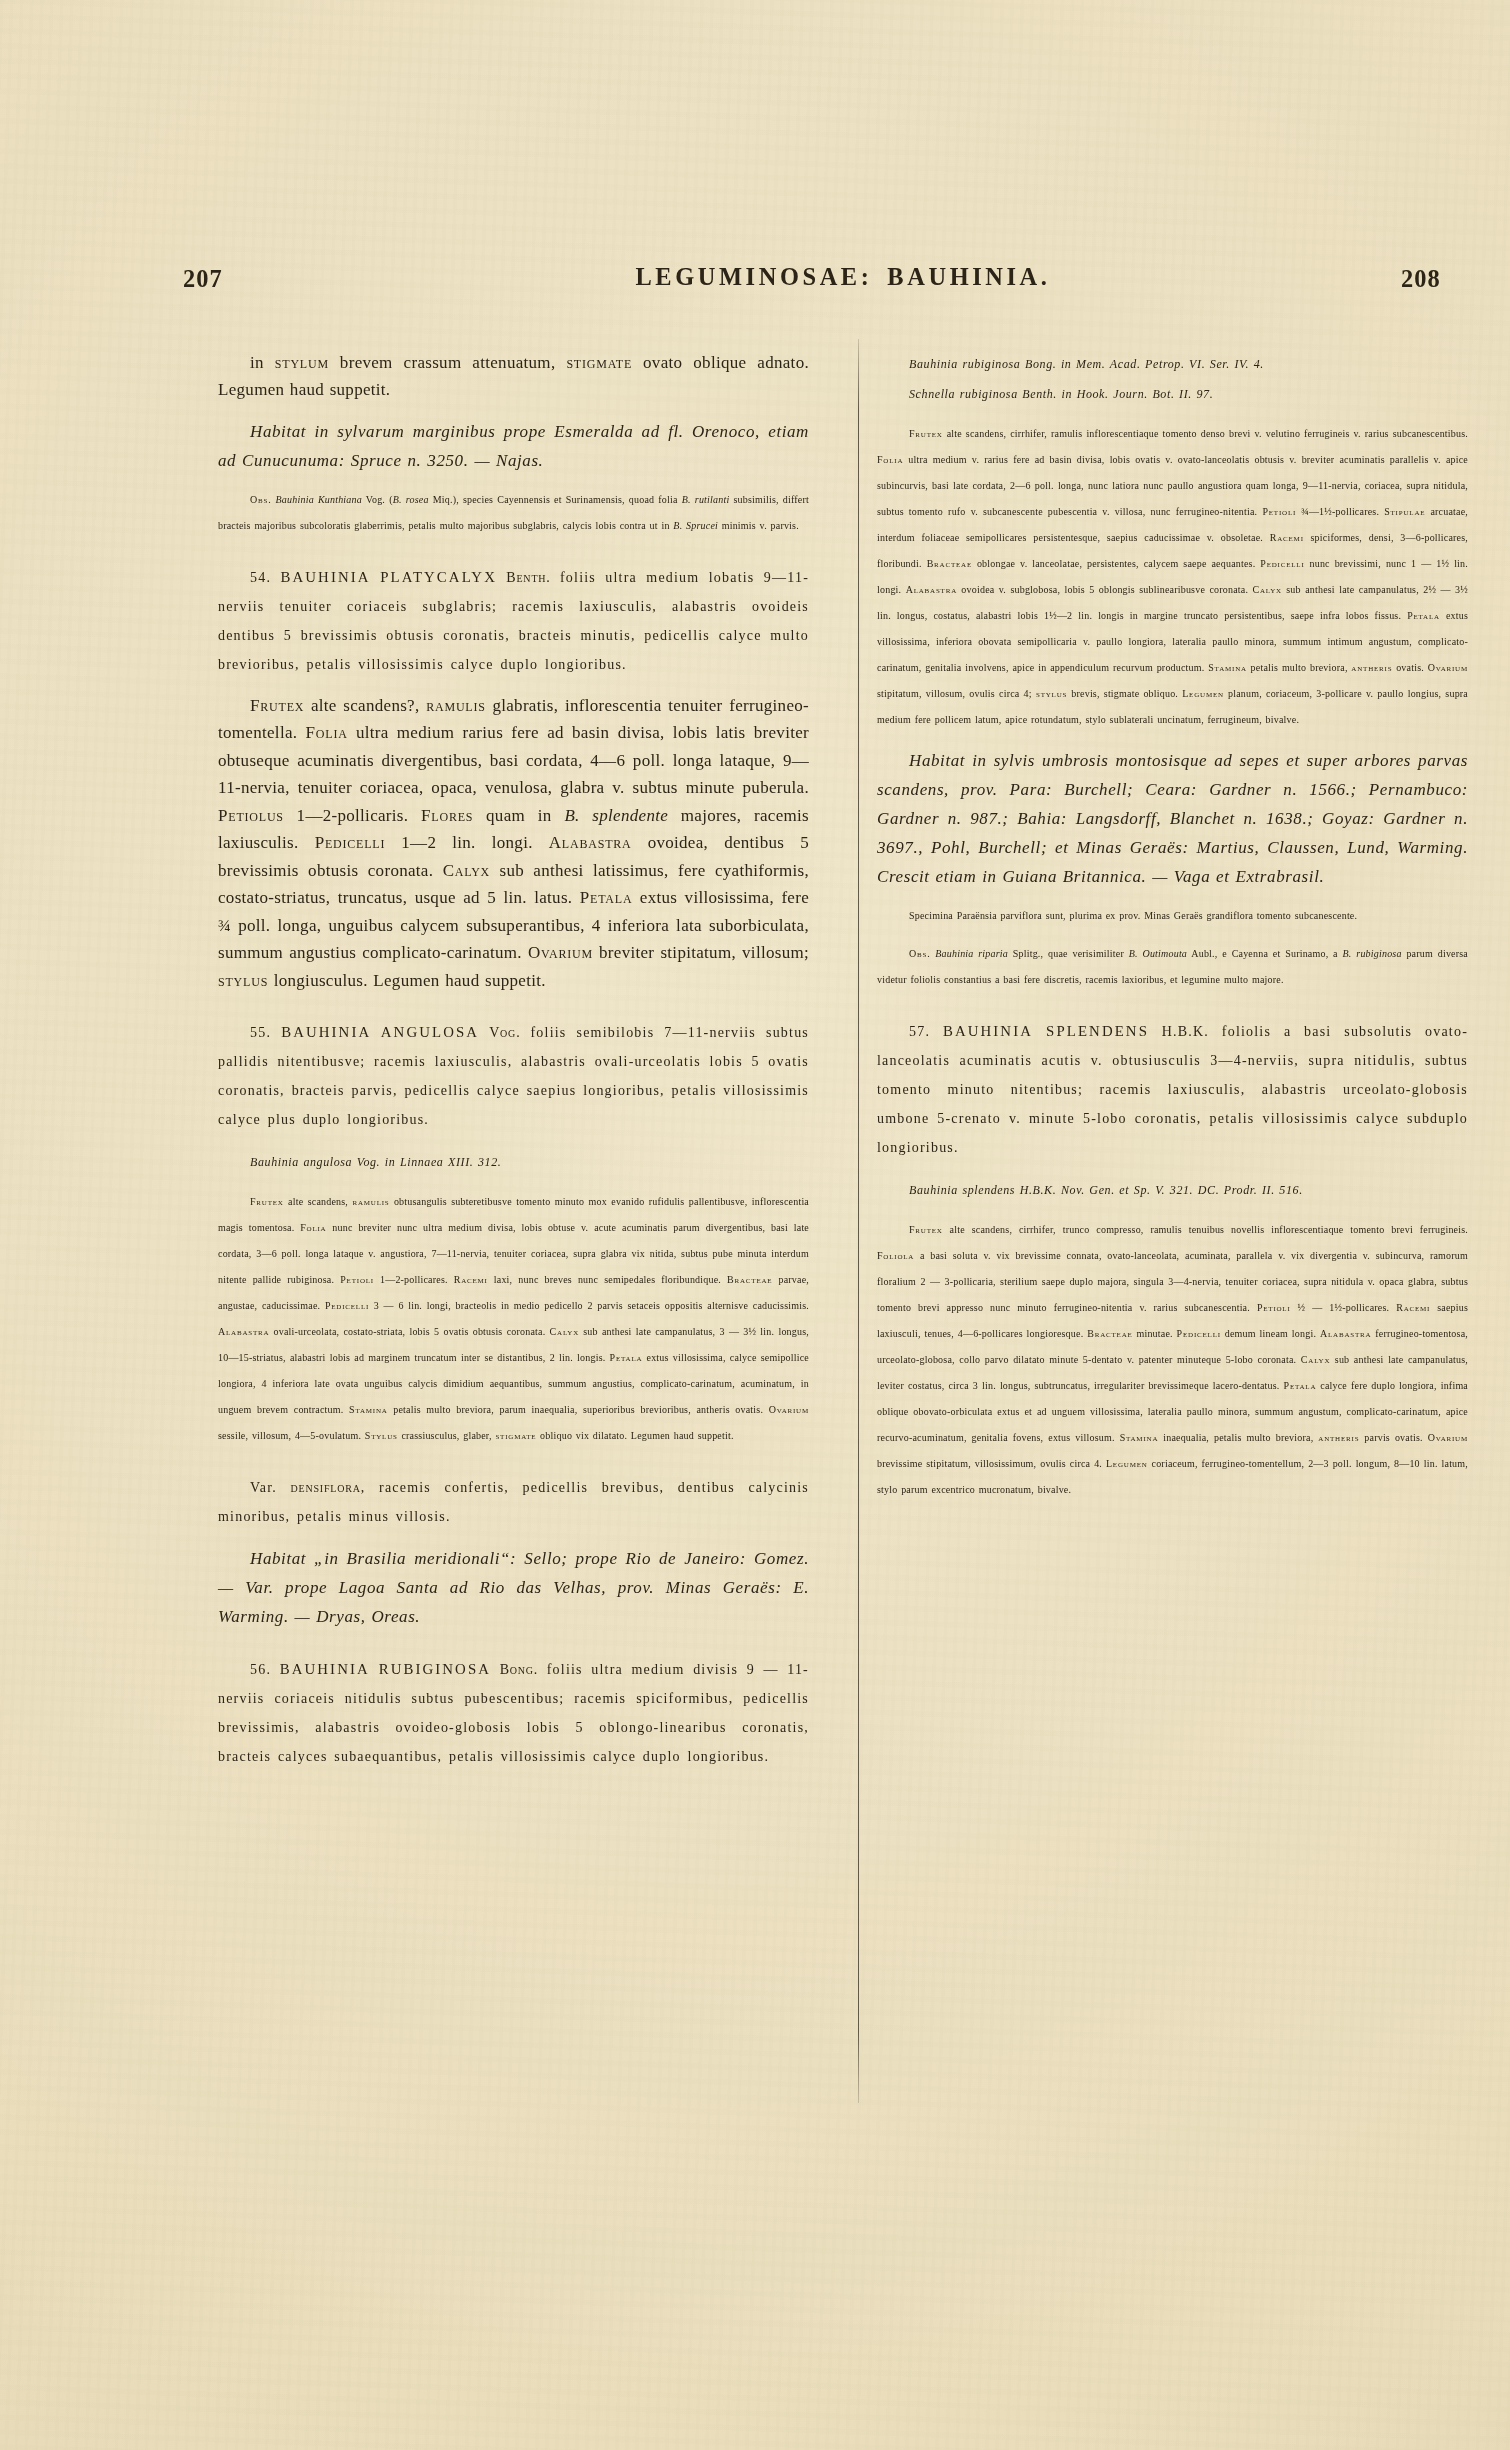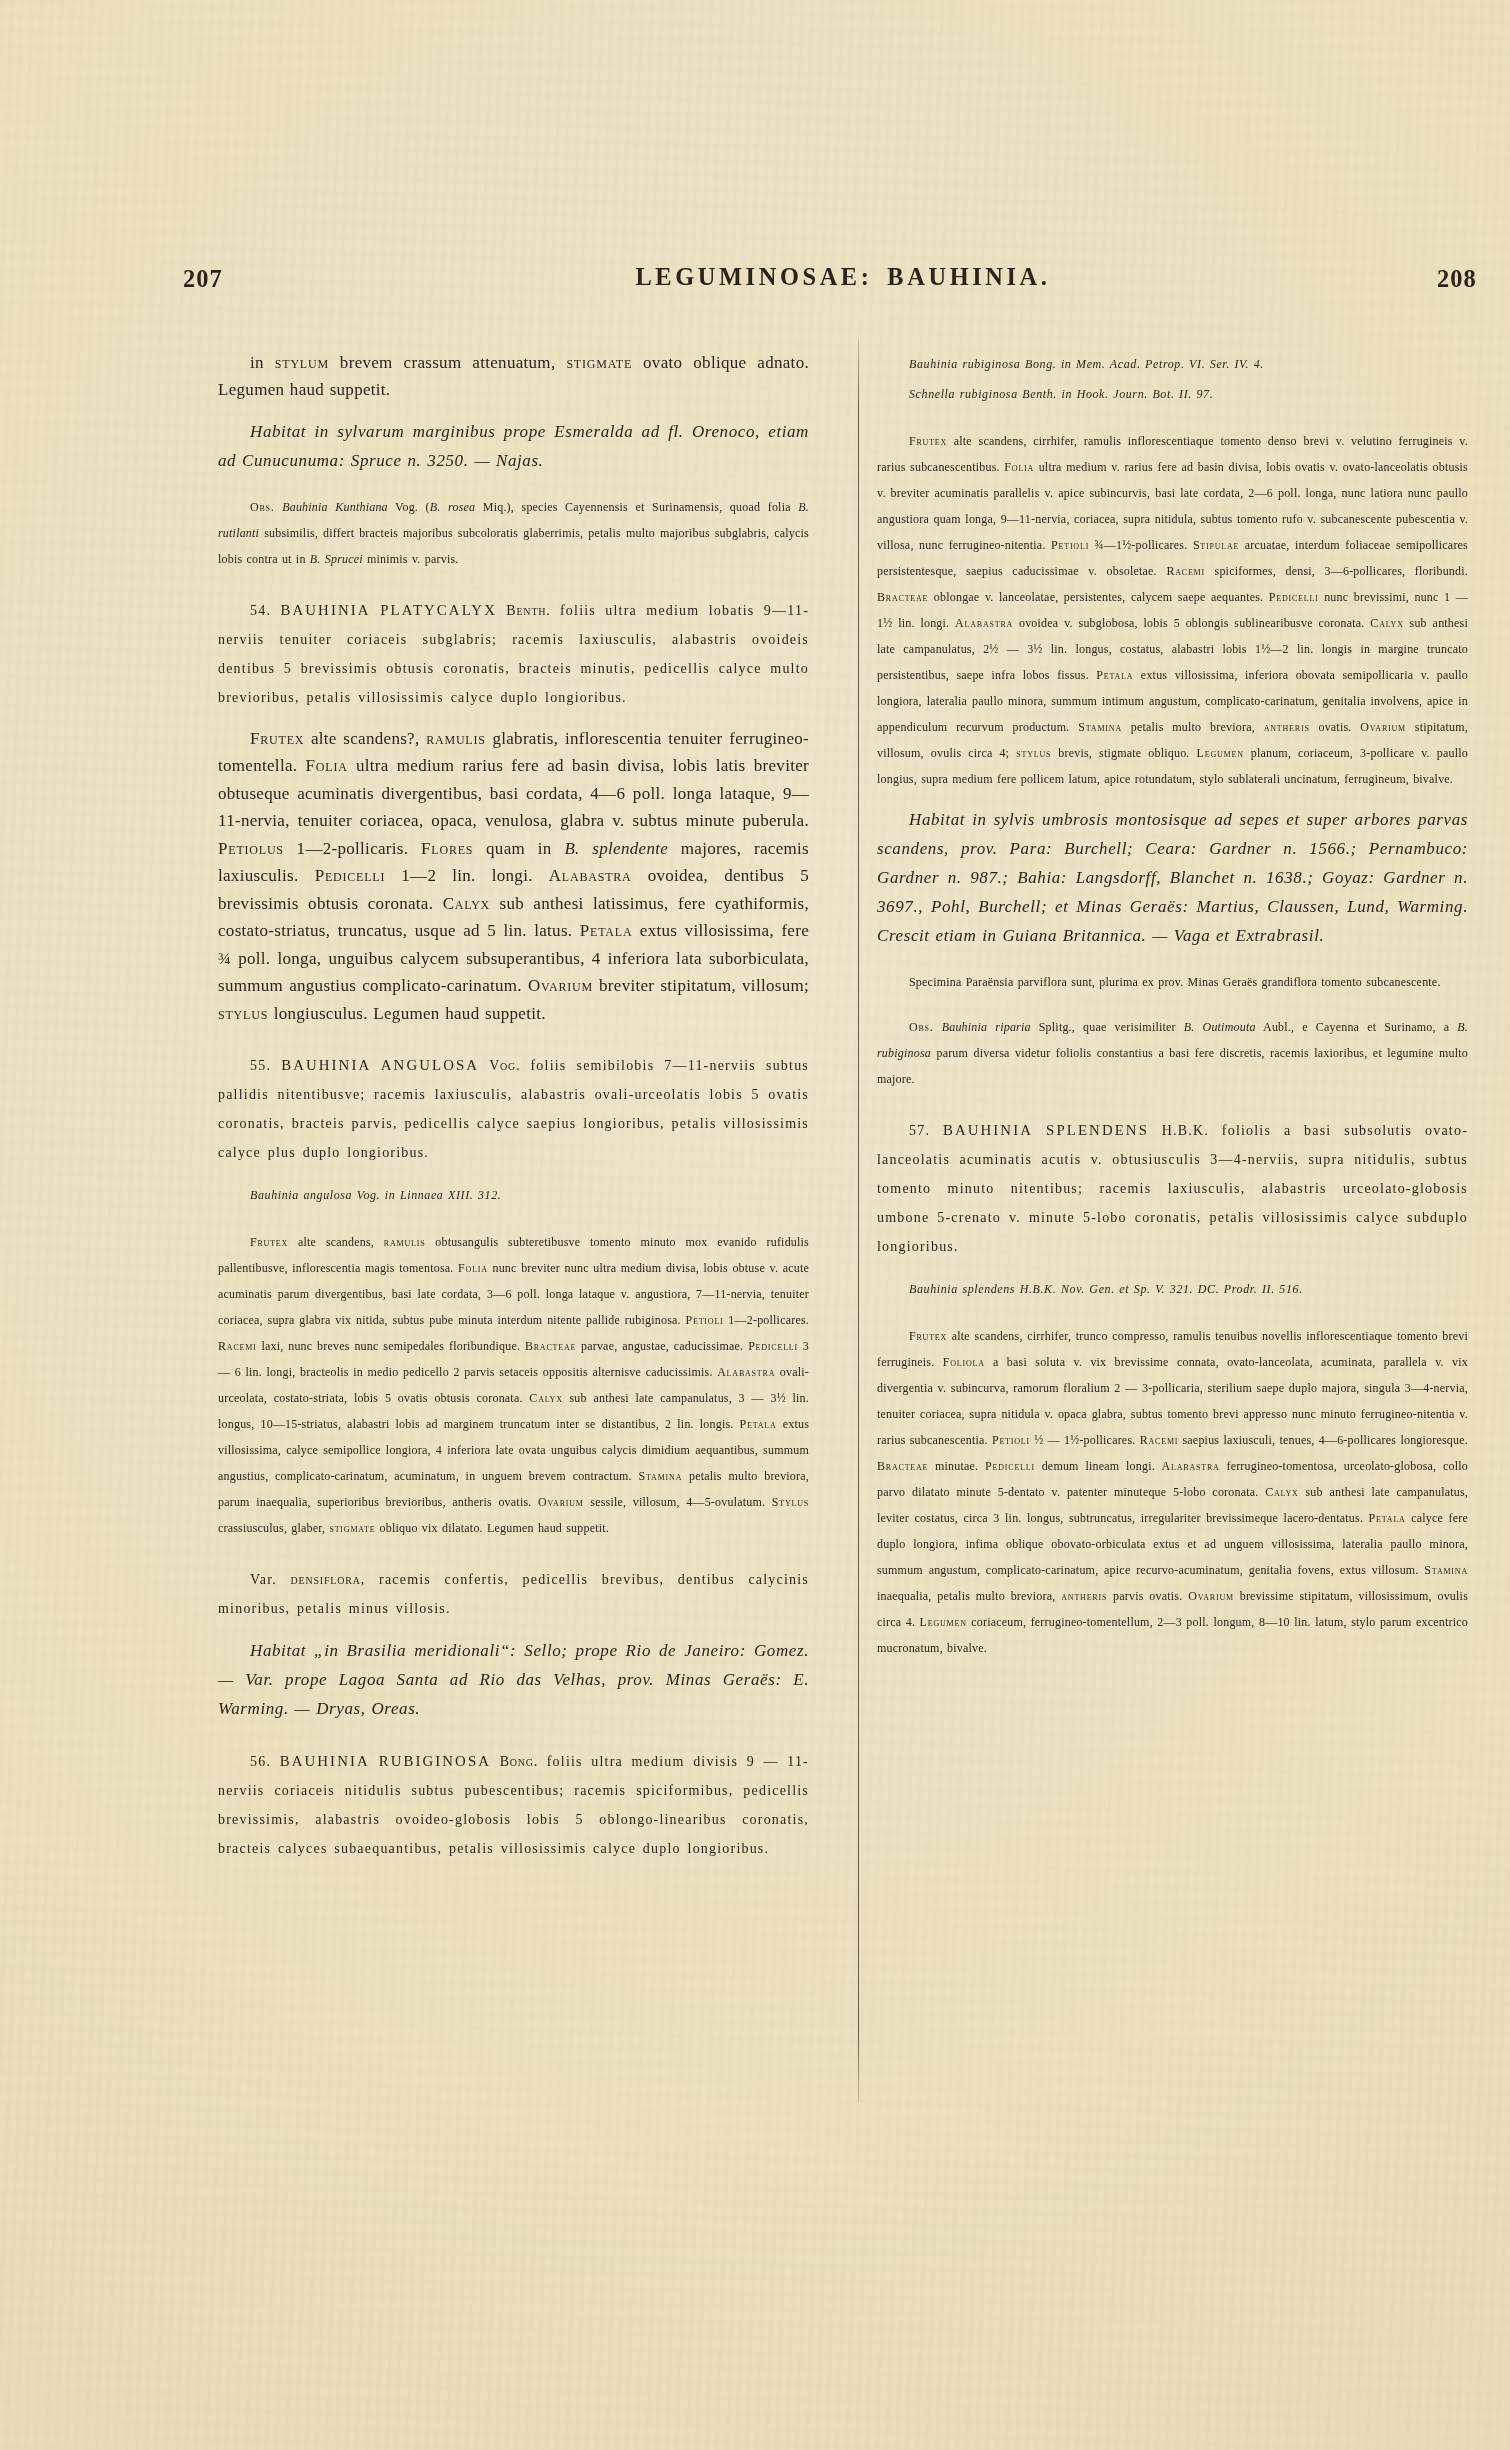--- a/index.html
+++ b/index.html
@@ -17,21 +17,21 @@
   }
   .grain{
     position:absolute;inset:0;pointer-events:none;opacity:.5;
     background:
       repeating-linear-gradient(92deg, rgba(120,100,60,.025) 0 3.6px, rgba(0,0,0,0) 3.6px 10px),
       repeating-linear-gradient(2deg, rgba(90,70,40,.02) 0 5.7px, rgba(0,0,0,0) 5.7px 15px);
   }
   .header-row{position:absolute;left:0;top:259px;width:1290px;height:47px;}
   .page-number{position:absolute;font-size:24.4px;font-weight:bold;letter-spacing:1px;}
   .page-number.left{left:183px;top:6.2px;}
-  .page-number.right{left:1437px;top:6.2px;}
+  .page-number.right{left:1401px;top:6.2px;}
   .page-title{
     position:absolute;left:218px;width:1250px;text-align:center;top:4.2px;
     font-size:24.4px;font-weight:bold;letter-spacing:3.6px;word-spacing:5.2px;
   }
   .text-columns{
     position:absolute;left:218px;top:336px;width:1250px;min-height:1753px;
   }
   .column{position:absolute;top:0;width:591px;}
   .column.left{left:0;}
   .column.right{left:659px;}
@@ -42,21 +42,21 @@
   .para{
     margin:0;text-align:justify;text-indent:32px;
     font-size:17px;line-height:27.5px;letter-spacing:0.3px;word-spacing:1px;
   }
   .para + .para{margin-top:7.3px;}
   .para.diag{font-size:14px;line-height:29px;letter-spacing:1.2px;word-spacing:2.1px;margin-top:24px;}
   .para.body{margin-top:12.5px;}
   .para.habitat{margin-top:13.5px;margin-bottom:3.1px;line-height:29px;letter-spacing:0.6px;}
   .para.ref{margin-top:12.5px;font-size:12px;line-height:30px;letter-spacing:0.6px;}
   .para.ref + .para.ref{margin-top:0;}
-  .para.obs{font-size:12px;line-height:26px;margin-top:19px;letter-spacing:0.2px;}
+  .para.obs{font-size:10px;line-height:26px;margin-top:12px;letter-spacing:0.2px;}
   .run-n{font-style:normal;}
   .run-i{font-style:italic;}
   .run-sc{font-variant:small-caps;letter-spacing:0.8px;}
   .run-cap{font-size:1.06em;letter-spacing:2.1px;}
 </style>
 </head>
 <body>
 
 <div class="grain"></div>
 

